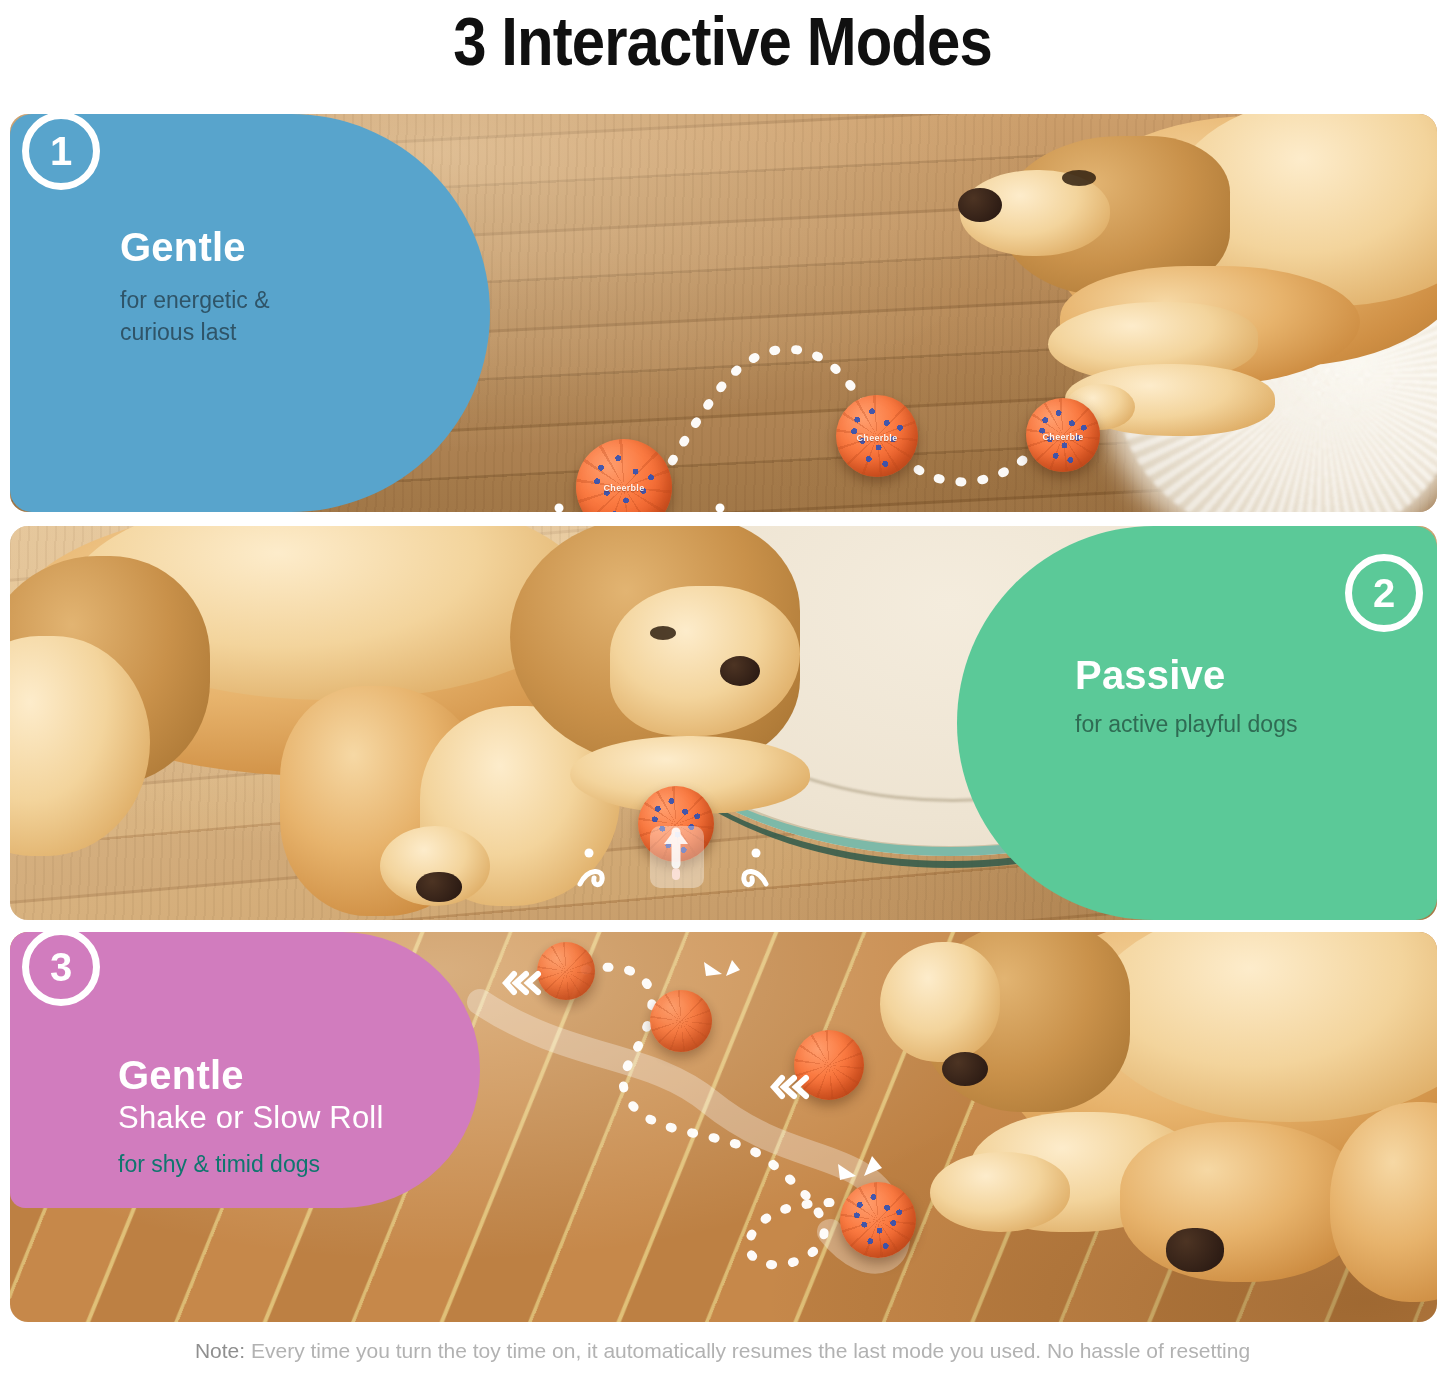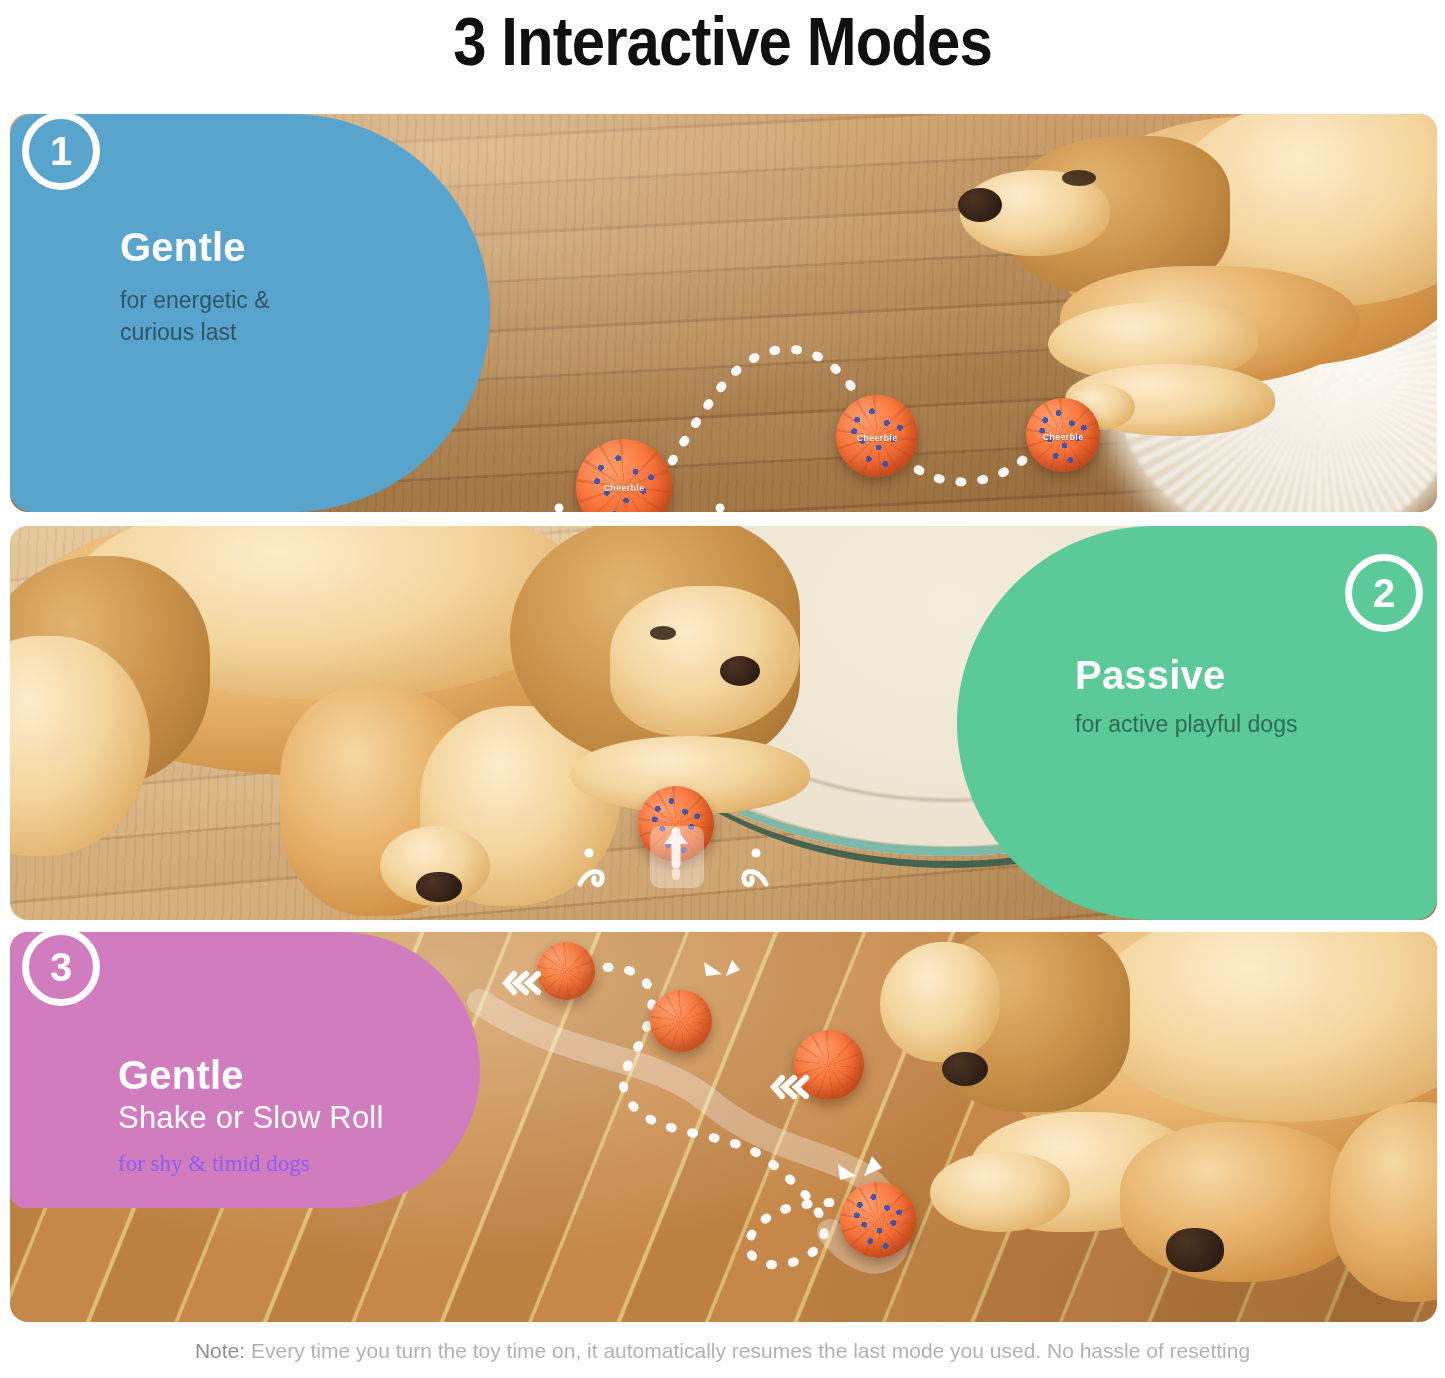--- a/index.html
+++ b/index.html
@@ -404,21 +404,21 @@
         <div class="nose" style="left:276px;top:326px;width:58px;height:44px;border-radius:46%;"></div>
         <div class="fur" style="left:440px;top:200px;width:180px;height:200px;border-radius:50% 50% 54% 46%;"></div>
       </div>
     </div>
 
     <div class="card card-left" style="left:0;top:0;width:470px;height:276px;">
       <div class="card-shape" style="background:#d17cbe;"></div>
       <div class="card-text" style="left:108px;top:120px;width:350px;">
         <div class="mode-name">Gentle</div>
         <div class="mode-sub">Shake or Slow Roll</div>
-        <div class="mode-desc" style="color:#8b5cf6;margin-top:10px;font-family:Liberation Serif, serif;">
+        <div class="mode-desc" style="color:#0f766e;margin-top:10px;">
           <div>for shy &amp; timid dogs</div>
         </div>
       </div>
     </div>
     <div class="badge" style="left:12px;top:-4px;background:#d17cbe;">
       <span>3</span>
     </div>
   </div>
 
   <div class="note">

